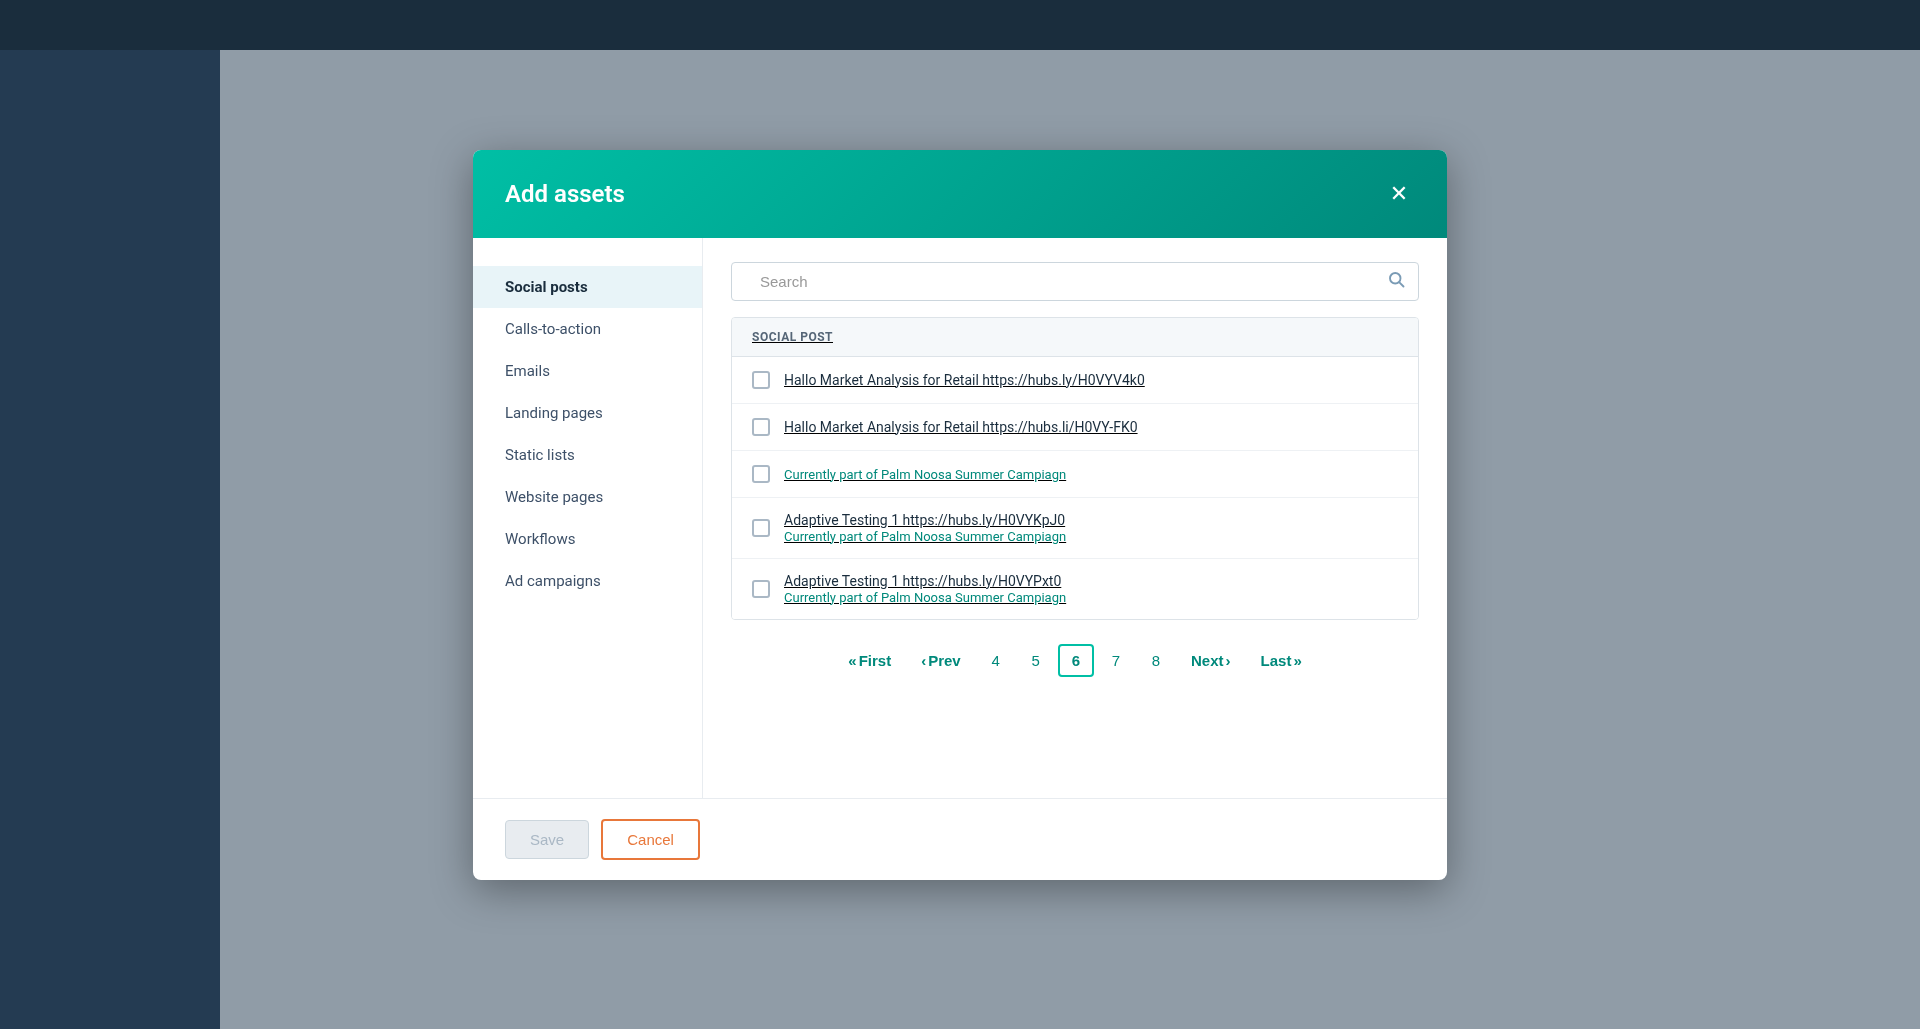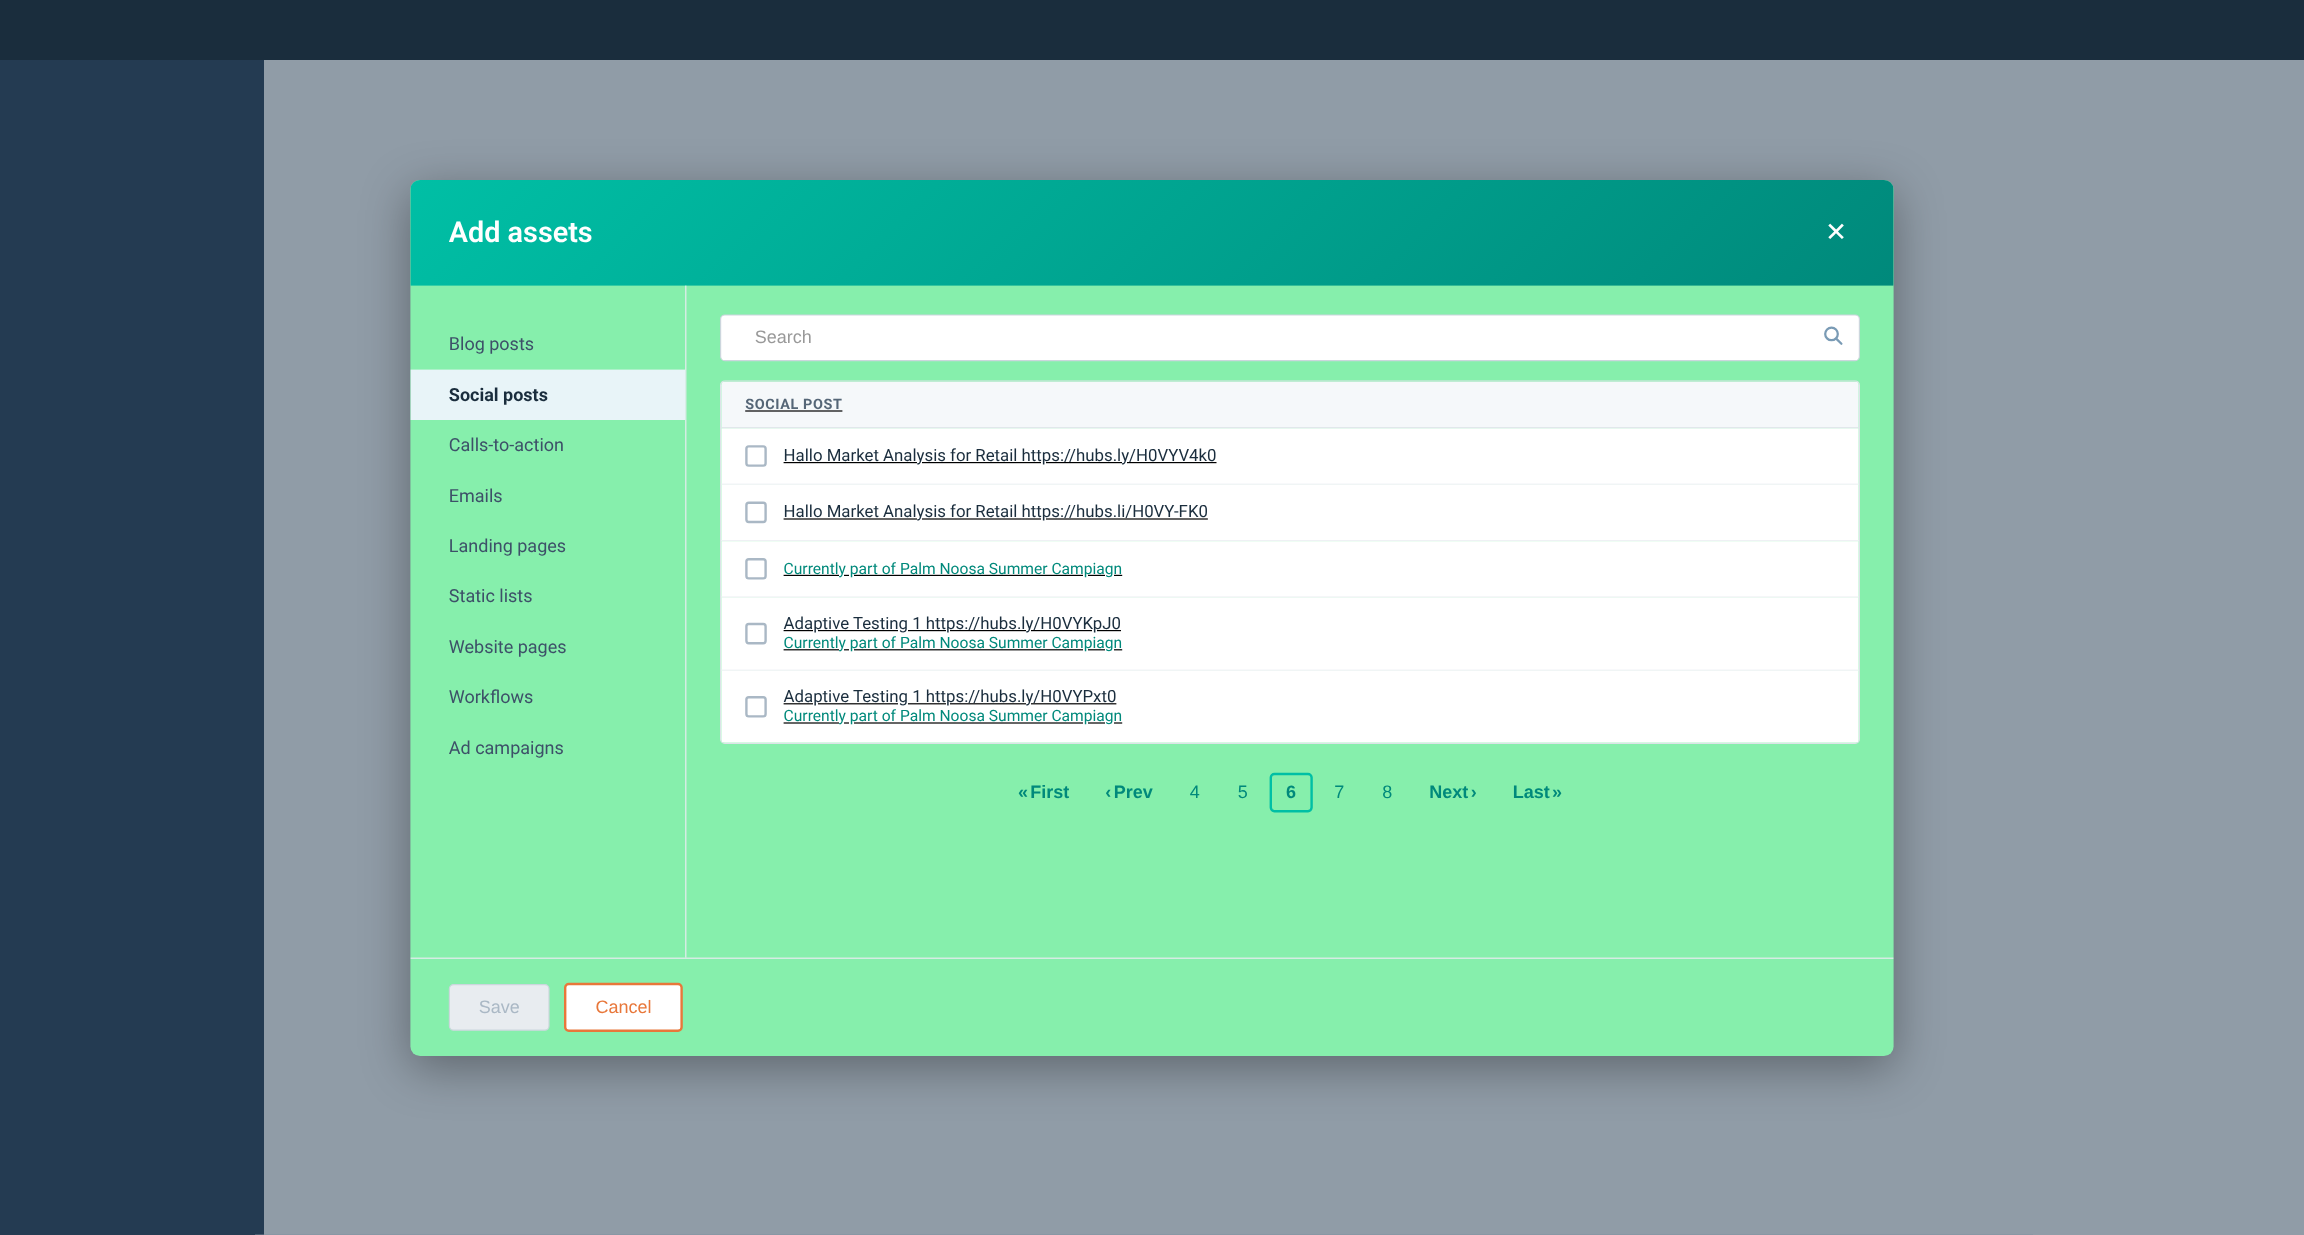--- a/index.html
+++ b/index.html
@@ -20,23 +20,23 @@
       position: absolute;
       inset: 0;
       background: rgba(50, 70, 90, 0.5);
       display: flex;
       align-items: center;
       justify-content: center;
     }
 
     
     .modal {
-      background: #86efac;
+      background: #ffffff;
       border-radius: 8px;
-      width: 1236px;
+      width: 974px;
       min-height: 730px;
       box-shadow: 0 10px 40px rgba(0,0,0,0.35);
       overflow: hidden;
       display: flex;
       flex-direction: column;
       position: relative;
       z-index: 10;
     }
 
     
@@ -307,21 +307,20 @@
     <div class="modal-header">
       <span class="modal-title">Add assets</span>
       <button class="close-btn">
         <span>✕</span>
       </button>
     </div>
 
     <div class="modal-body">
 
       <nav class="sidebar">
-        <div class="sidebar-item">Blog posts</div>
         <div class="sidebar-item active">Social posts</div>
         <div class="sidebar-item">Calls-to-action</div>
         <div class="sidebar-item">Emails</div>
         <div class="sidebar-item">Landing pages</div>
         <div class="sidebar-item">Static lists</div>
         <div class="sidebar-item">Website pages</div>
         <div class="sidebar-item">Workflows</div>
         <div class="sidebar-item">Ad campaigns</div>
       </nav>
 

